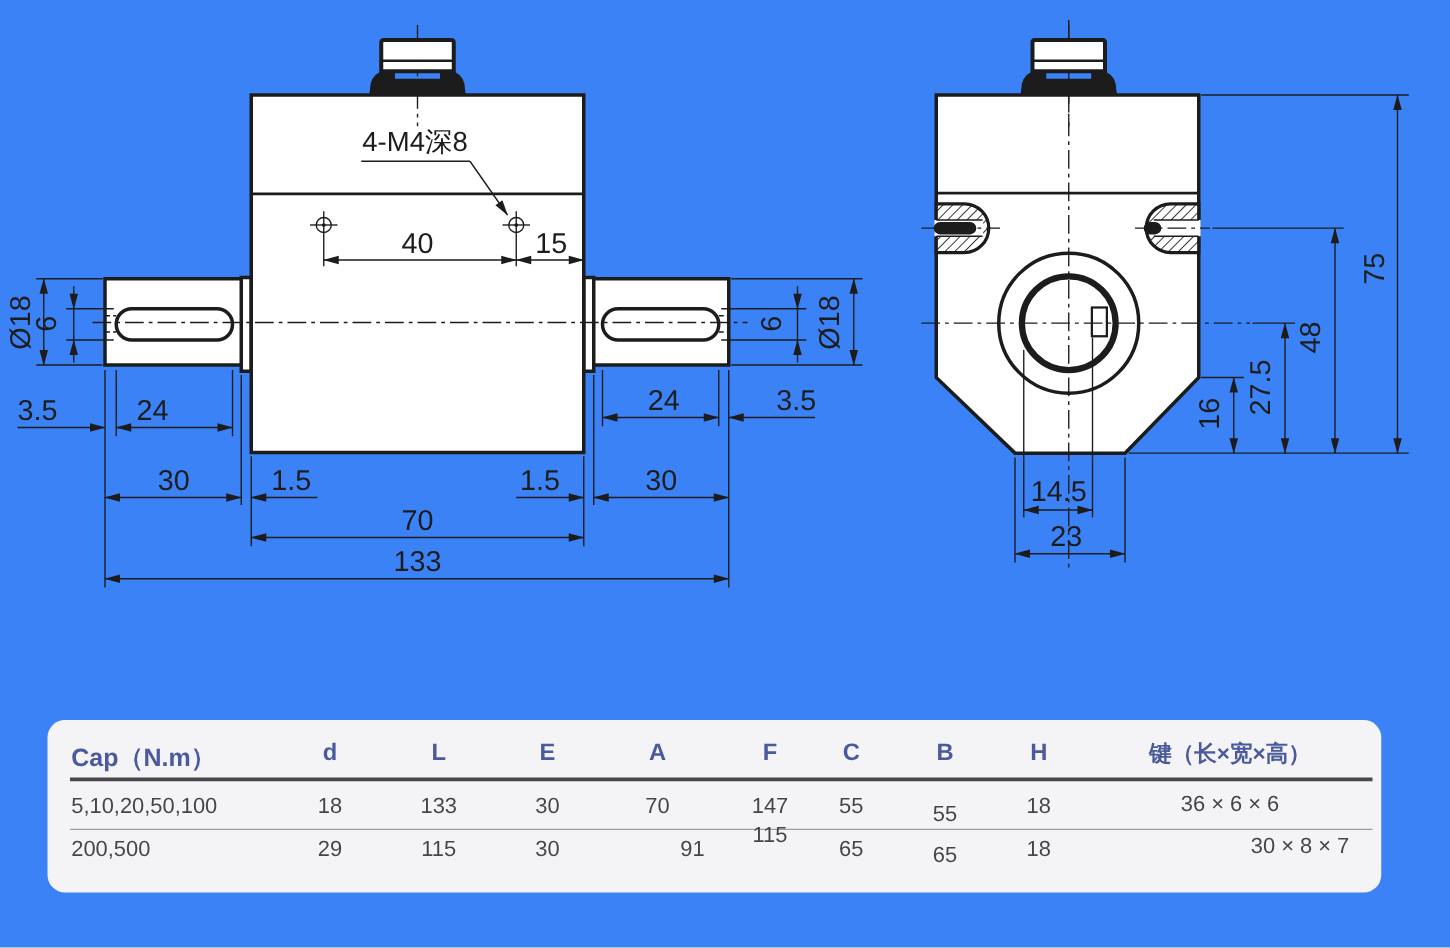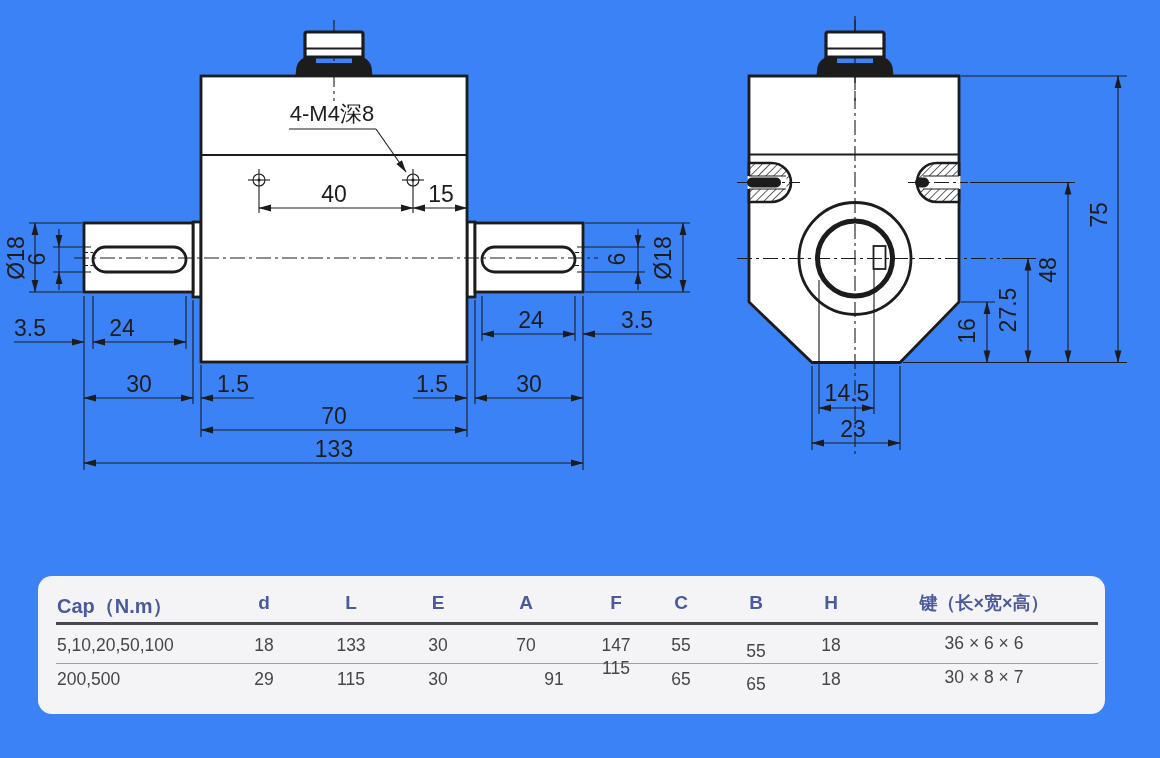--- a/index.html
+++ b/index.html
@@ -235,16 +235,16 @@
 
   <span class="cell cap-cell" style="left:19px;top:103px">200,500</span>
   <span class="cell" style="left:226px;top:103px">29</span>
   <span class="cell" style="left:313px;top:103px">115</span>
   <span class="cell" style="left:400px;top:103px">30</span>
   <span class="cell" style="left:516px;top:103px">91</span>
   <span class="cell" style="left:578px;top:92px">115</span>
   <span class="cell" style="left:643px;top:103px">65</span>
   <span class="cell" style="left:718px;top:108px">65</span>
   <span class="cell" style="left:793px;top:103px">18</span>
-  <span class="cell" style="left:946px;top:101px">30 × 8 × 7</span>
+  <span class="cell" style="left:1002px;top:101px">30 × 8 × 7</span>
 </div>
 
 </div>
 
 </body></html>

